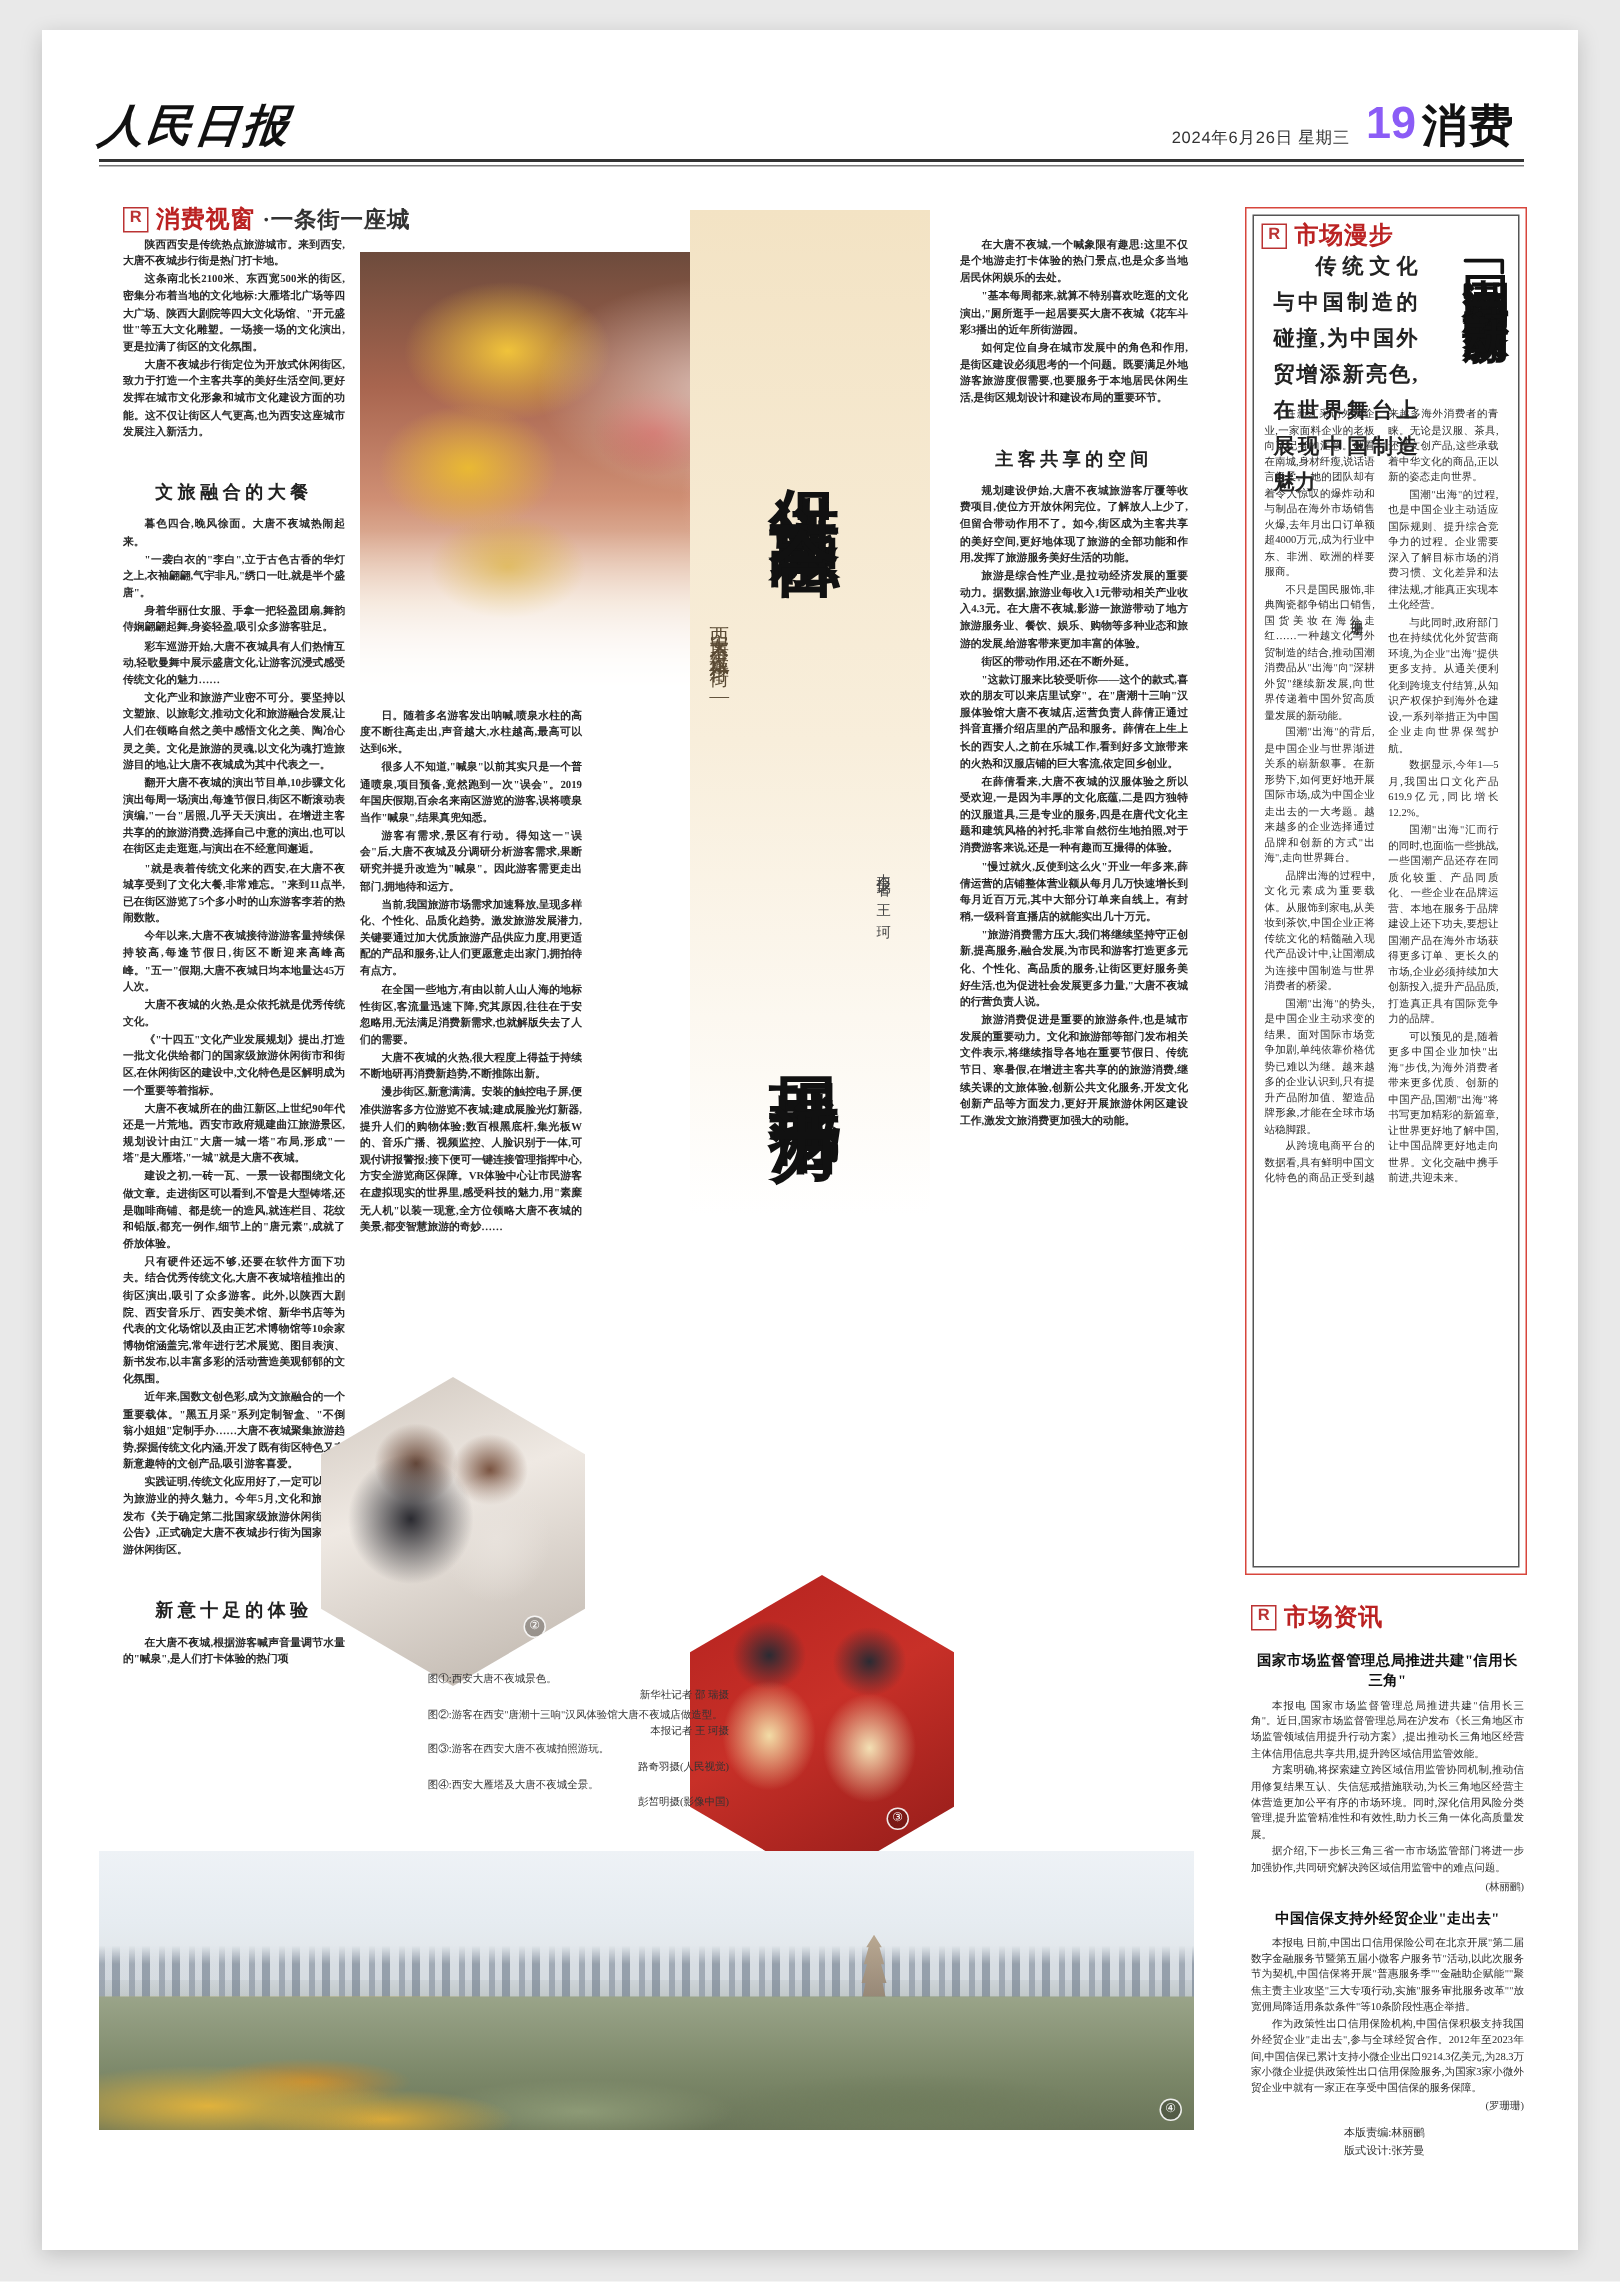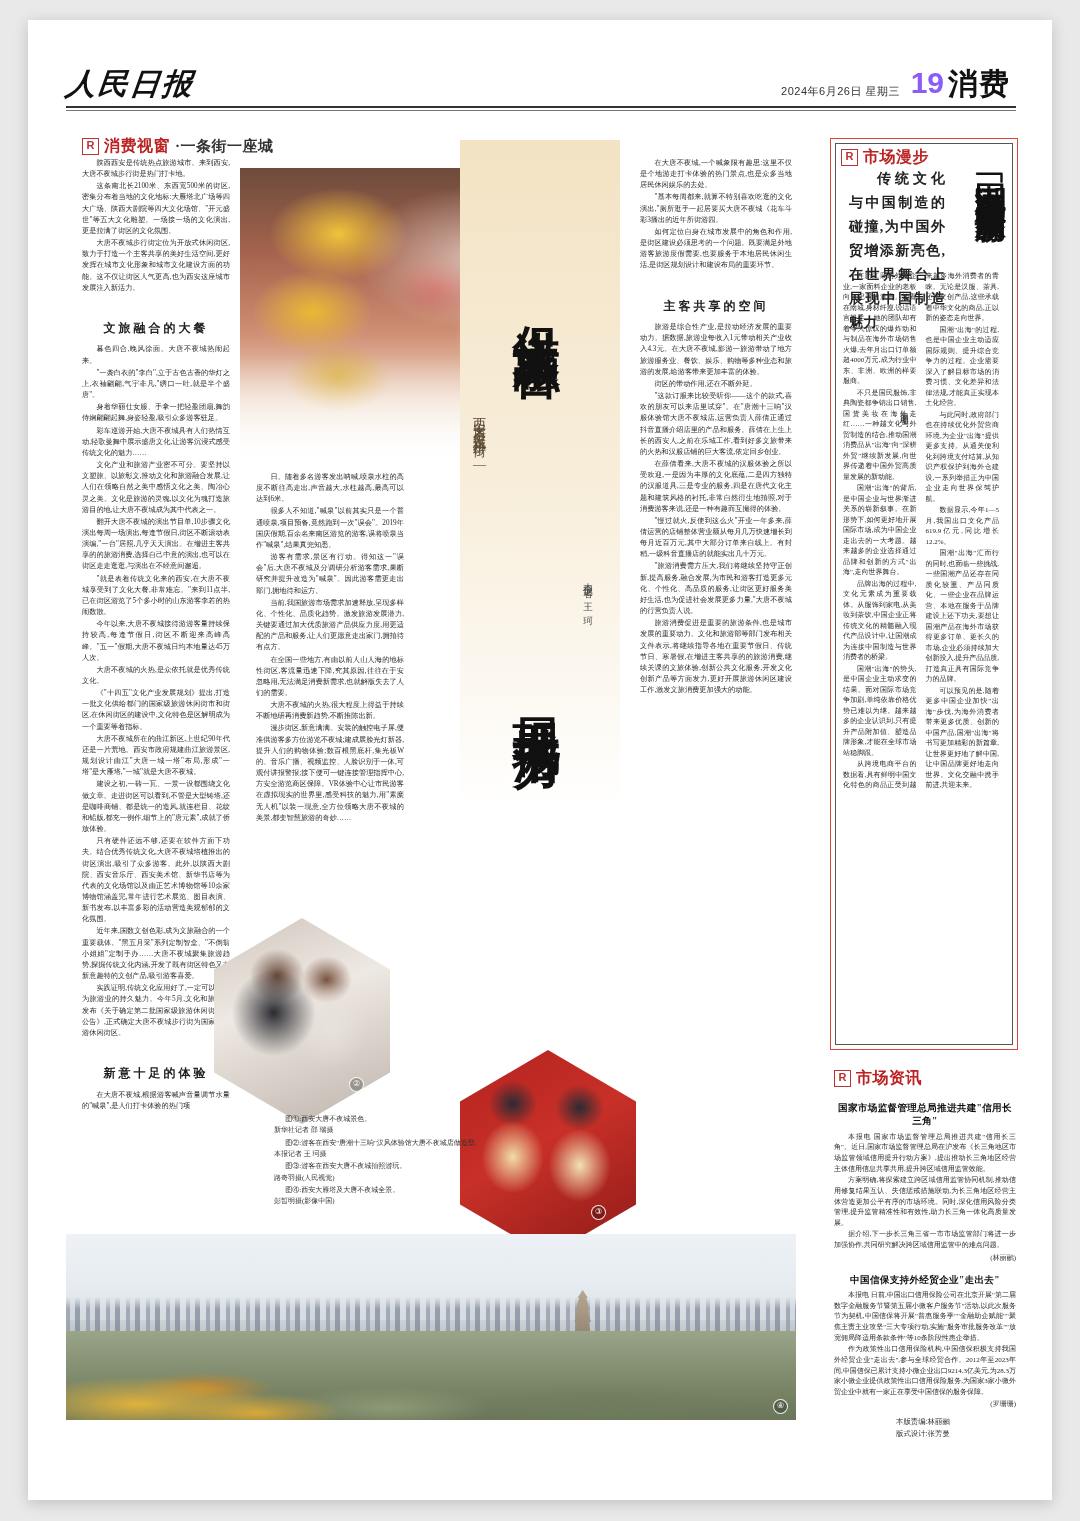--- a/index.html
+++ b/index.html
@@ -52,21 +52,21 @@
   .rubric .rtext{font-size:16px;font-weight:700;color:#b22;letter-spacing:.5px;}
   .rubric .rtail{font-size:15px;font-weight:600;color:#333;letter-spacing:.5px;}
 
   
   .col{
     position:absolute;
     font-size:7.2px;line-height:1.55;color:#2a2a2a;
     text-align:justify;
     font-family:"Liberation Serif",serif;
   }
-  .col p{margin:0 0 1px 0;text-indent:2em;}
+  .col p{margin:0 0 1px 0;text-indent:2em;font-weight:bold;}
   .subhead{
     text-align:center;font-size:12px;font-weight:700;color:#222;
     letter-spacing:3px;margin:25px 0 7px 0;text-indent:0;
   }
   
   .vhead-wrap{
     position:absolute;left:432px;top:120px;width:160px;height:930px;
     background:linear-gradient(180deg,#f3e3c4 0%, #f8eedb 38%, #ffffff 72%);
   }
   .v-kicker{
@@ -158,21 +158,21 @@
     font-size:8px;line-height:12px;text-align:center;
     font-family:"Liberation Sans",sans-serif;
     background:rgba(0,0,0,.25);
   }
   
   .captions{
     position:absolute;left:246px;top:1094px;width:212px;
     font-size:7px;line-height:1.62;color:#333;text-align:justify;
   }
   .captions .cap{margin:0;text-indent:1.6em;}
-  .captions .credit{text-align:left;margin:0 0 1px 0;text-indent:0;}
+  .captions .credit{text-align:right;margin:0 0 1px 0;text-indent:0;}
   
   .feature{
     position:absolute;left:802px;top:118px;width:186px;height:910px;
     border:1.4px solid #d8463c;padding:0;
     background:#fff;
   }
   .feature-inner{
     position:absolute;left:4px;top:4px;width:176px;height:900px;
     border:1px solid #555;
   }
@@ -264,35 +264,36 @@
     <p>《"十四五"文化产业发展规划》提出,打造一批文化供给都门的国家级旅游休闲街市和街区,在休闲街区的建设中,文化特色是区解明成为一个重要等着指标。</p>
     <p>大唐不夜城所在的曲江新区,上世纪90年代还是一片荒地。西安市政府规建曲江旅游景区,规划设计由江"大唐一城一塔"布局,形成"一塔"是大雁塔,"一城"就是大唐不夜城。</p>
     <p>建设之初,一砖一瓦、一景一设都围绕文化做文章。走进街区可以看到,不管是大型铸塔,还是咖啡商铺、都是统一的造风,就连栏目、花纹和铅版,都充一例作,细节上的"唐元素",成就了侨放体验。</p>
     <p>只有硬件还远不够,还要在软件方面下功夫。结合优秀传统文化,大唐不夜城培植推出的街区演出,吸引了众多游客。此外,以陕西大剧院、西安音乐厅、西安美术馆、新华书店等为代表的文化场馆以及由正艺术博物馆等10余家博物馆涵盖完,常年进行艺术展览、图目表演、新书发布,以丰富多彩的活动营造美观郁郁的文化氛围。</p>
     <p>近年来,国数文创色彩,成为文旅融合的一个重要载体。"黑五月采"系列定制智盒、"不倒翁小姐姐"定制手办……大唐不夜城聚集旅游趋势,探掘传统文化内涵,开发了既有街区特色又有新意趣特的文创产品,吸引游客喜爱。</p>
     <p>实践证明,传统文化应用好了,一定可以转化为旅游业的持久魅力。今年5月,文化和旅游部发布《关于确定第二批国家级旅游休闲街区的公告》,正式确定大唐不夜城步行街为国家级旅游休闲街区。</p>
     <div class="subhead">新意十足的体验</div>
     <p>在大唐不夜城,根据游客喊声音量调节水量的"喊泉",是人们打卡体验的热门项</p>
   </div>
 
-  <div class="col" style="left:228px;top:452px;width:148px;">
+  <div class="col" style="left:212px;top:452px;width:148px;">
     <p>日。随着多名游客发出呐喊,喷泉水柱的高度不断往高走出,声音越大,水柱越高,最高可以达到6米。</p>
     <p>很多人不知道,"喊泉"以前其实只是一个普通喷泉,项目预备,竟然跑到一次"误会"。2019年国庆假期,百余名来南区游览的游客,误将喷泉当作"喊泉",结果真兜知悉。</p>
     <p>游客有需求,景区有行动。得知这一"误会"后,大唐不夜城及分调研分析游客需求,果断研究并提升改造为"喊泉"。因此游客需更走出部门,拥地待和运方。</p>
     <p>当前,我国旅游市场需求加速释放,呈现多样化、个性化、品质化趋势。激发旅游发展潜力,关键要通过加大优质旅游产品供应力度,用更适配的产品和服务,让人们更愿意走出家门,拥拍待有点方。</p>
     <p>在全国一些地方,有由以前人山人海的地标性街区,客流量迅速下降,究其原因,往往在于安忽略用,无法满足消费新需求,也就解版失去了人们的需要。</p>
     <p>大唐不夜城的火热,很大程度上得益于持续不断地研再消费新趋势,不断推陈出新。</p>
     <p>漫步街区,新意满满。安装的触控电子屏,便准供游客多方位游览不夜城;建成展脸光灯新器,提升人们的购物体验;数百根黑底杆,集光板W的、音乐广播、视频监控、人脸识别于一体,可观付讲报警报;接下便可一键连接管理指挥中心,方安全游览商区保障。VR体验中心让市民游客在虚拟现实的世界里,感受科技的魅力,用"素糜无人机"以装一现意,全方位领略大唐不夜城的美景,都变智慧旅游的奇妙……</p>
   </div>
 
   <div class="col" style="left:612px;top:138px;width:152px;">
     <p>在大唐不夜城,一个喊象限有趣思:这里不仅是个地游走打卡体验的热门景点,也是众多当地居民休闲娱乐的去处。</p>
     <p>"基本每周都来,就算不特别喜欢吃逛的文化演出,"厕所逛手一起居要买大唐不夜城《花车斗彩3播出的近年所街游园。</p>
     <p>如何定位自身在城市发展中的角色和作用,是街区建设必须思考的一个问题。既要满足外地游客旅游度假需要,也要服务于本地居民休闲生活,是街区规划设计和建设布局的重要环节。</p>
     <div class="subhead">主客共享的空间</div>
+    <p>规划建设伊始,大唐不夜城旅游客厅覆等收费项目,使位方开放休闲完位。了解放人上少了,但留合带动作用不了。如今,街区成为主客共享的美好空间,更好地体现了旅游的全部功能和作用,发挥了旅游服务美好生活的功能。</p>
     <p>旅游是综合性产业,是拉动经济发展的重要动力。据数据,旅游业每收入1元带动相关产业收入4.3元。在大唐不夜城,影游一旅游带动了地方旅游服务业、餐饮、娱乐、购物等多种业态和旅游的发展,给游客带来更加丰富的体验。</p>
     <p>街区的带动作用,还在不断外延。</p>
     <p>"这款订服来比较受听你——这个的款式,喜欢的朋友可以来店里试穿"。在"唐潮十三响"汉服体验馆大唐不夜城店,运营负责人薛倩正通过抖音直播介绍店里的产品和服务。薛倩在上生上长的西安人,之前在乐城工作,看到好多文旅带来的火热和汉服店铺的巨大客流,依定回乡创业。</p>
     <p>在薛倩看来,大唐不夜城的汉服体验之所以受欢迎,一是因为丰厚的文化底蕴,二是四方独特的汉服道具,三是专业的服务,四是在唐代文化主题和建筑风格的衬托,非常自然衍生地拍照,对于消费游客来说,还是一种有趣而互撮得的体验。</p>
     <p>"慢过就火,反使到这么火"开业一年多来,薛倩运营的店铺整体营业额从每月几万快速增长到每月近百万元,其中大部分订单来自线上。有封稍,一级科音直播店的就能实出几十万元。</p>
     <p>"旅游消费需方压大,我们将继续坚持守正创新,提高服务,融合发展,为市民和游客打造更多元化、个性化、高品质的服务,让街区更好服务美好生活,也为促进社会发展更多力量,"大唐不夜城的行营负责人说。</p>
     <p>旅游消费促进是重要的旅游条件,也是城市发展的重要动力。文化和旅游部等部门发布相关文件表示,将继续指导各地在重要节假日、传统节日、寒暑假,在增进主客共享的的旅游消费,继续关课的文旅体验,创新公共文化服务,开发文化创新产品等方面发力,更好开展旅游休闲区建设工作,激发文旅消费更加强大的动能。</p>
     <p></p>
     <p></p>
   </div>

